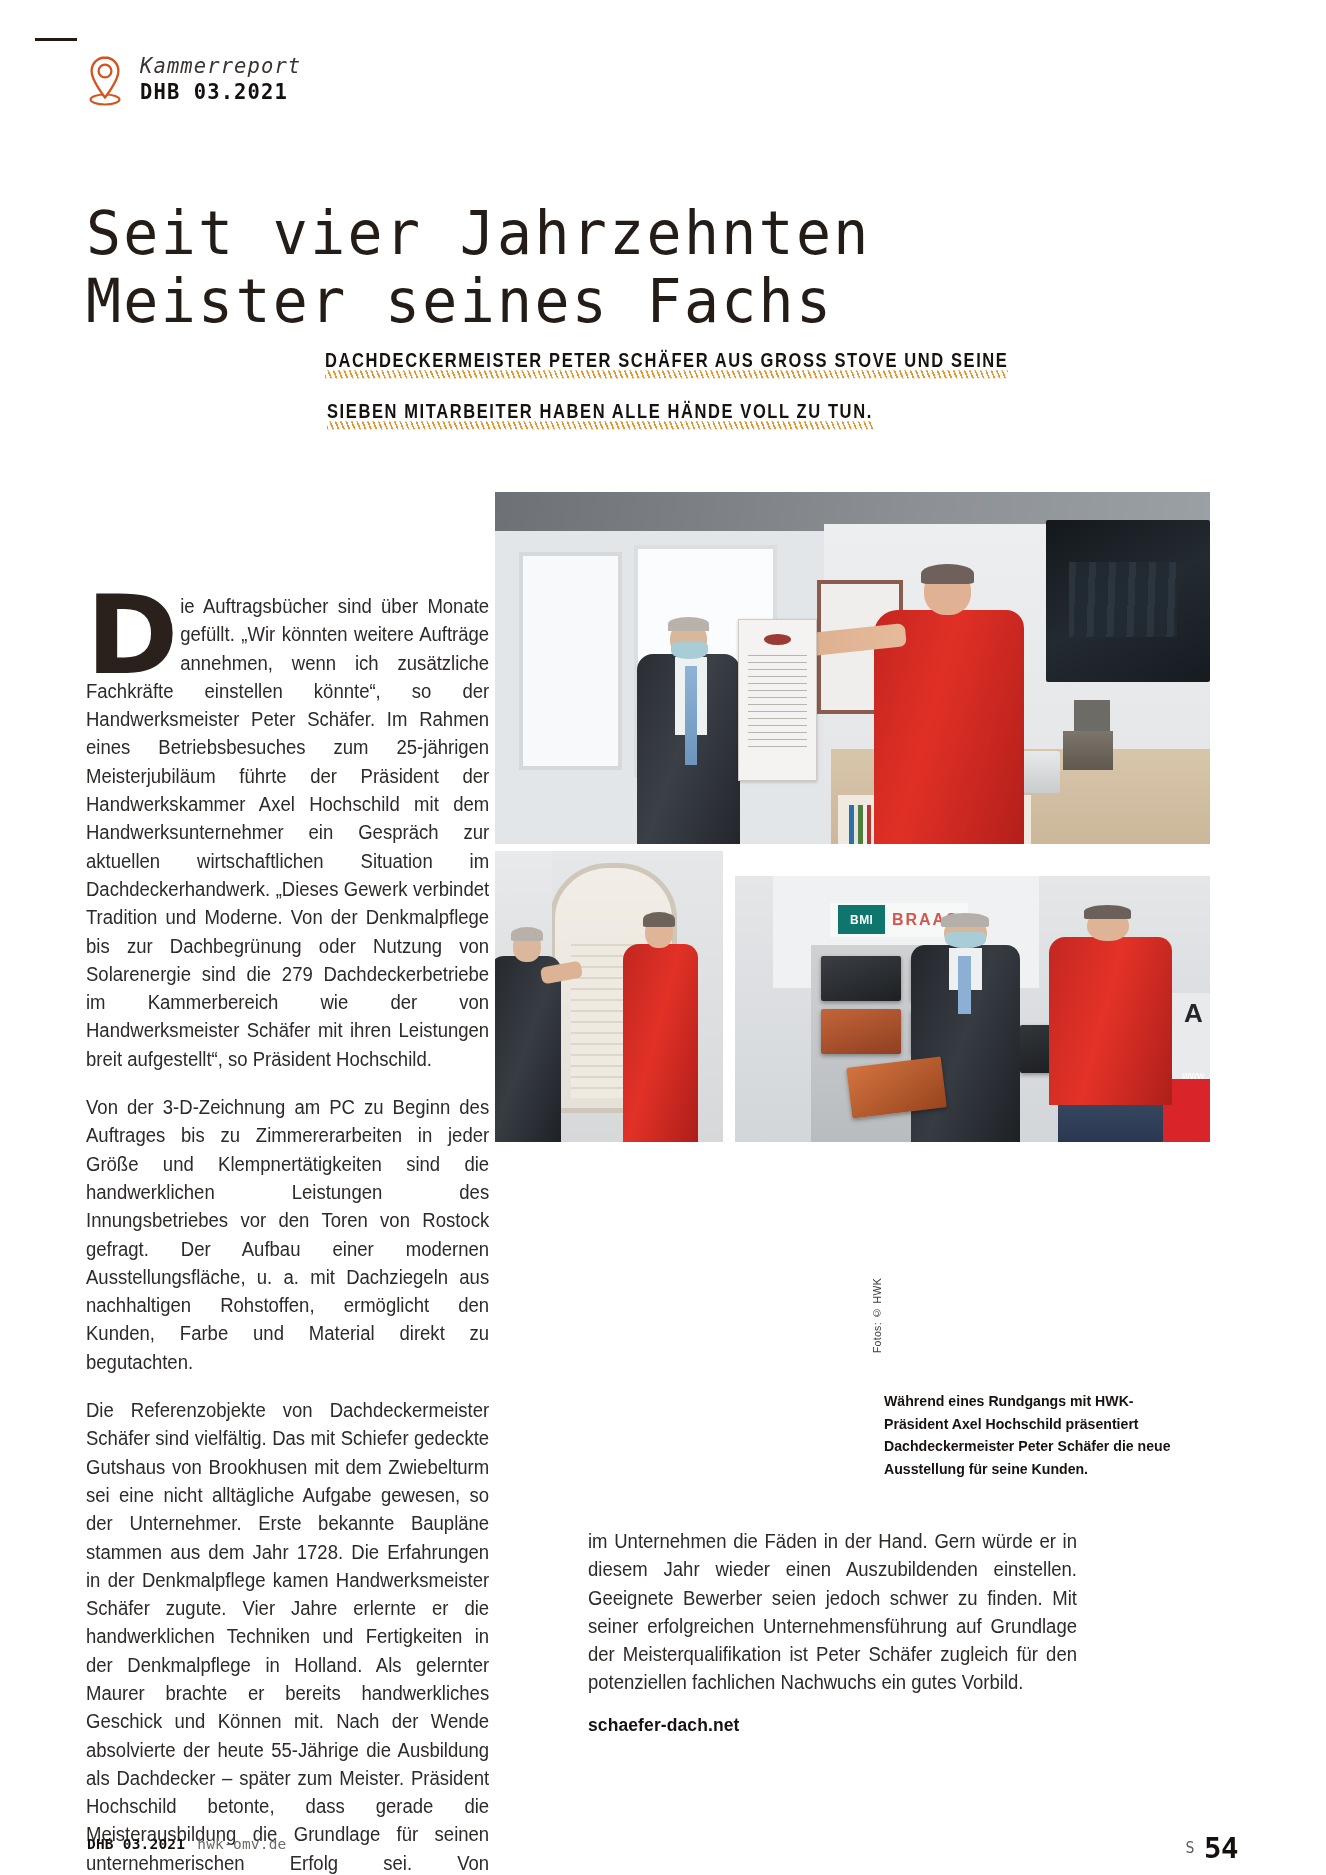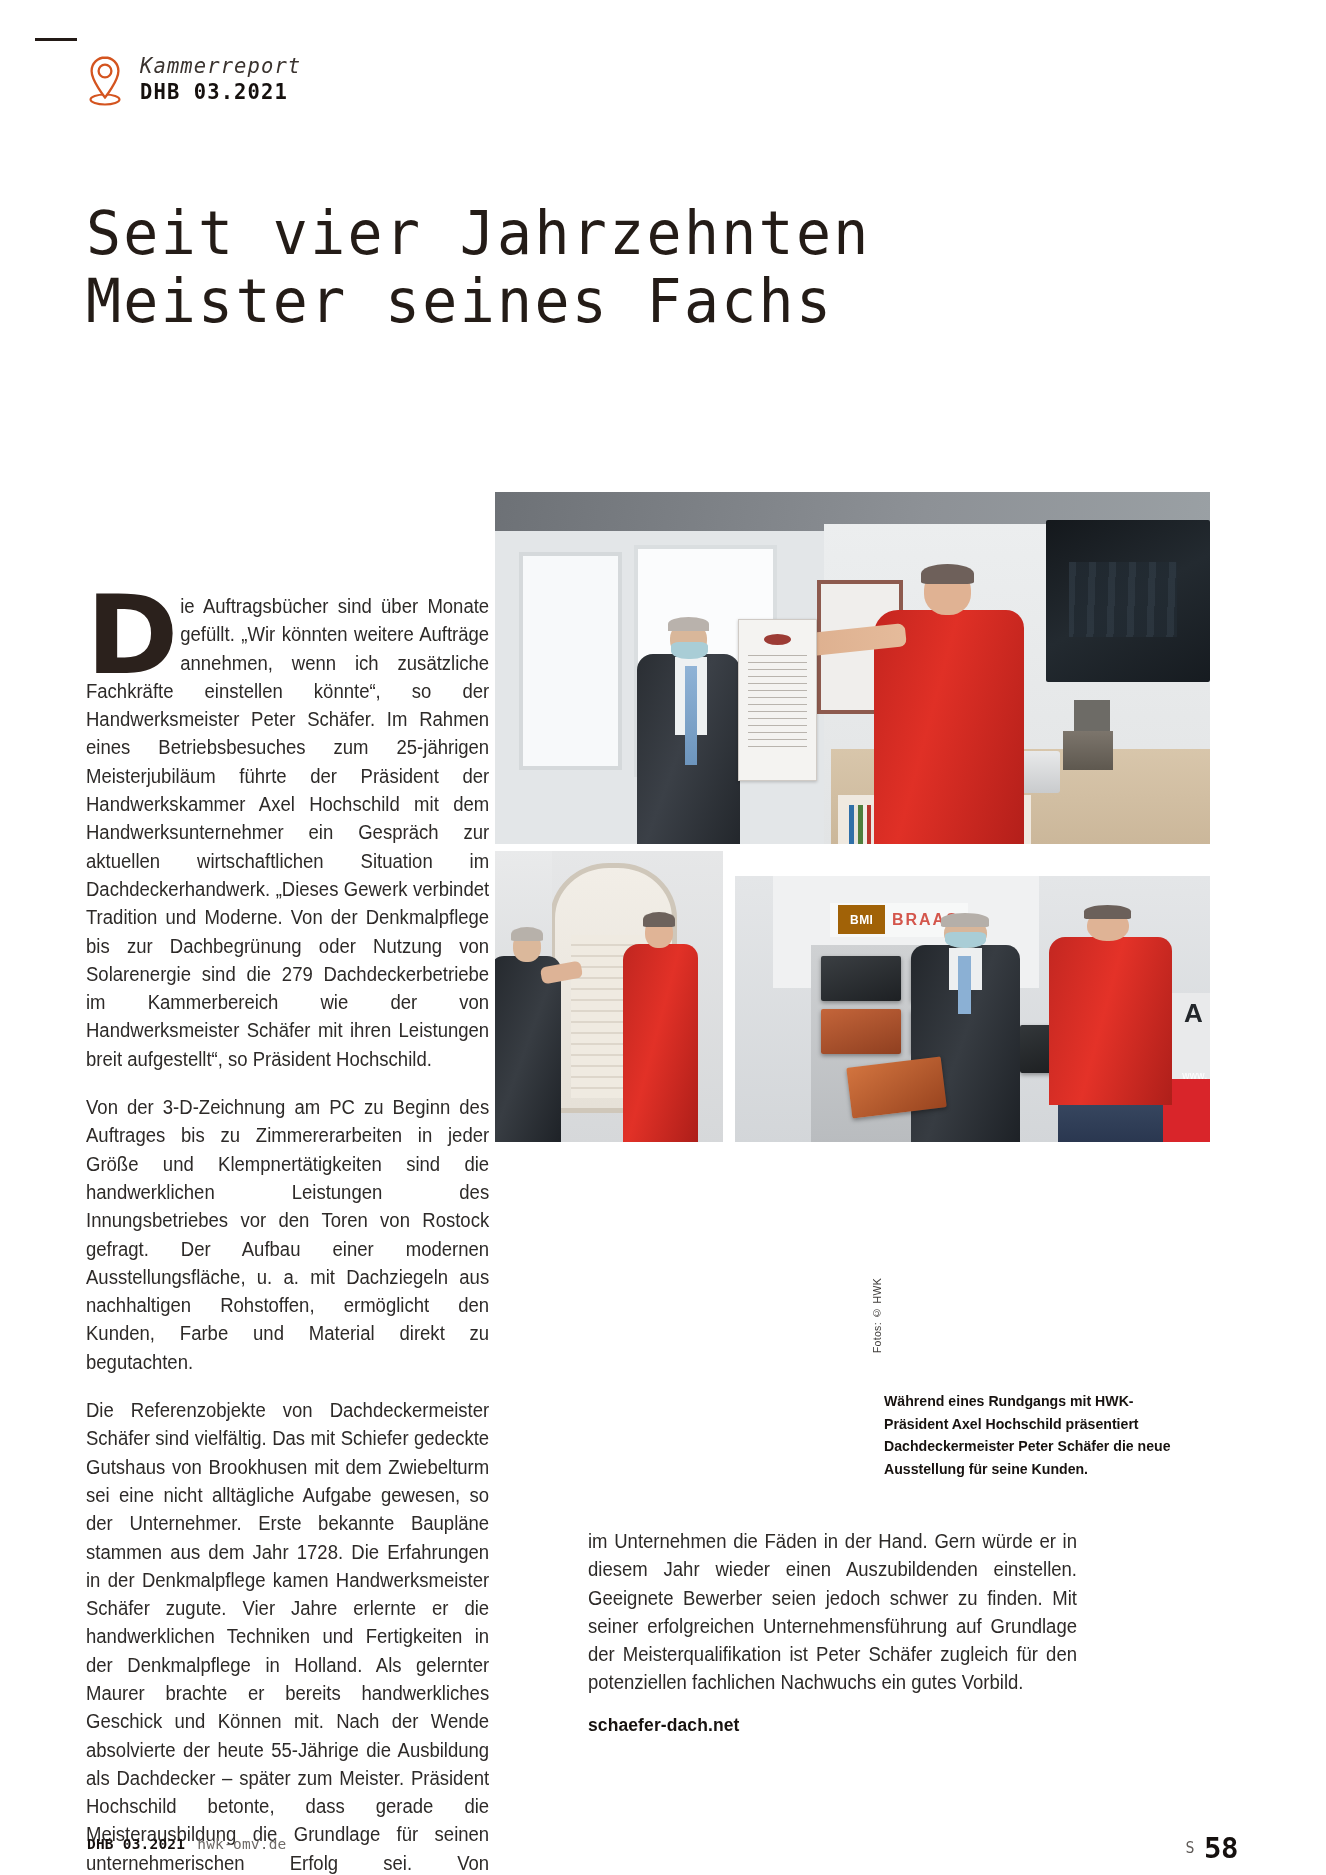--- a/index.html
+++ b/index.html
@@ -269,21 +269,21 @@
     background: linear-gradient(105deg,#c02620,#e23127 45%,#ad1e19);
     border-radius:16px 14px 0 0; }
 
   
   .p3-bg { position:absolute; inset:0; background: linear-gradient(180deg,#e4e6e8,#d3d6d9); }
   .p3-whitewall { position:absolute; left:8%; top:0; width:56%; height:42%;
     background:#f0f1f2; }
   .p3-logo { position:absolute; left:20%; top:10%; width:29%; height:13%;
     background:#f7f8f8; display:flex; align-items:center; }
   .p3-logo-bmi { width:34%; height:84%; margin-left:6%;
-    background:#a16207; color:#fff; font-family:"Liberation Sans",sans-serif;
+    background:#0f766e; color:#fff; font-family:"Liberation Sans",sans-serif;
     font-weight:bold; font-size:12px; display:flex; align-items:center;
     justify-content:center; letter-spacing:.4px; }
   .p3-logo-braas { margin-left:5%; color:#d4564c;
     font-family:"Liberation Sans",sans-serif; font-weight:bold;
     font-size:16px; letter-spacing:2px; }
   .p3-rack { position:absolute; left:16%; top:26%; width:42%; height:74%;
     background: linear-gradient(180deg,#cfd1d3,#b9bcbf); }
   .p3-tile { position:absolute; border-radius:2px; box-shadow:0 2px 4px rgba(0,0,0,.35); }
   .p3-t1 { left:18%; top:30%; width:17%; height:17%;
     background: linear-gradient(160deg,#3b3f43,#1d2023); }
@@ -385,20 +385,31 @@
     </svg>
     <div class="header-texts">
       <div class="kammerreport">Kammerreport</div>
       <div class="dhb-date">DHB 03.2021</div>
     </div>
   </div>
 
   <h1 class="headline">Seit vier Jahrzehnten
 Meister seines Fachs</h1>
 
+  <div class="subtitle-block">
+    <div class="subtitle-line">
+      <span>DACHDECKERMEISTER PETER SCHÄFER AUS GROSS STOVE UND SEINE</span>
+      <span class="hatch"></span>
+    </div>
+    <br>
+    <div class="subtitle-line sub2">
+      <span>SIEBEN MITARBEITER HABEN ALLE HÄNDE VOLL ZU TUN.</span>
+      <span class="hatch"></span>
+    </div>
+  </div>
 
   <div class="photo-main">
     <div class="p1-wallL"></div>
       <div class="p1-ceil"></div>
       <div class="p1-wallR"></div>
     <div class="p1-tv"></div>
     <div class="p1-win1"></div>
       <div class="p1-win2"></div>
     <div class="p1-frame"></div>
     <div class="p1-counter"></div>
@@ -476,17 +487,17 @@
     <p class="body-p">im Unternehmen die Fäden in der Hand. Gern würde er in diesem Jahr wieder einen Auszubildenden einstellen. Geeignete Bewerber seien jedoch schwer zu finden. Mit seiner erfolgreichen Unternehmensführung auf Grundlage der Meisterqualifikation ist Peter Schäfer zugleich für den potenziellen fachlichen Nachwuchs ein gutes Vorbild.</p>
     <div class="weblink">schaefer-dach.net</div>
   </div>
 
   <div class="footer">
     <div class="footer-left">
       <span class="footer-dhb">DHB 03.2021</span><span class="footer-site">hwk-omv.de</span>
     </div>
     <div class="footer-right">
       <span class="footer-s">S</span>
-      <span class="footer-num">58</span>
+      <span class="footer-num">54</span>
     </div>
   </div>
 
 </div>
 
 </body></html>

